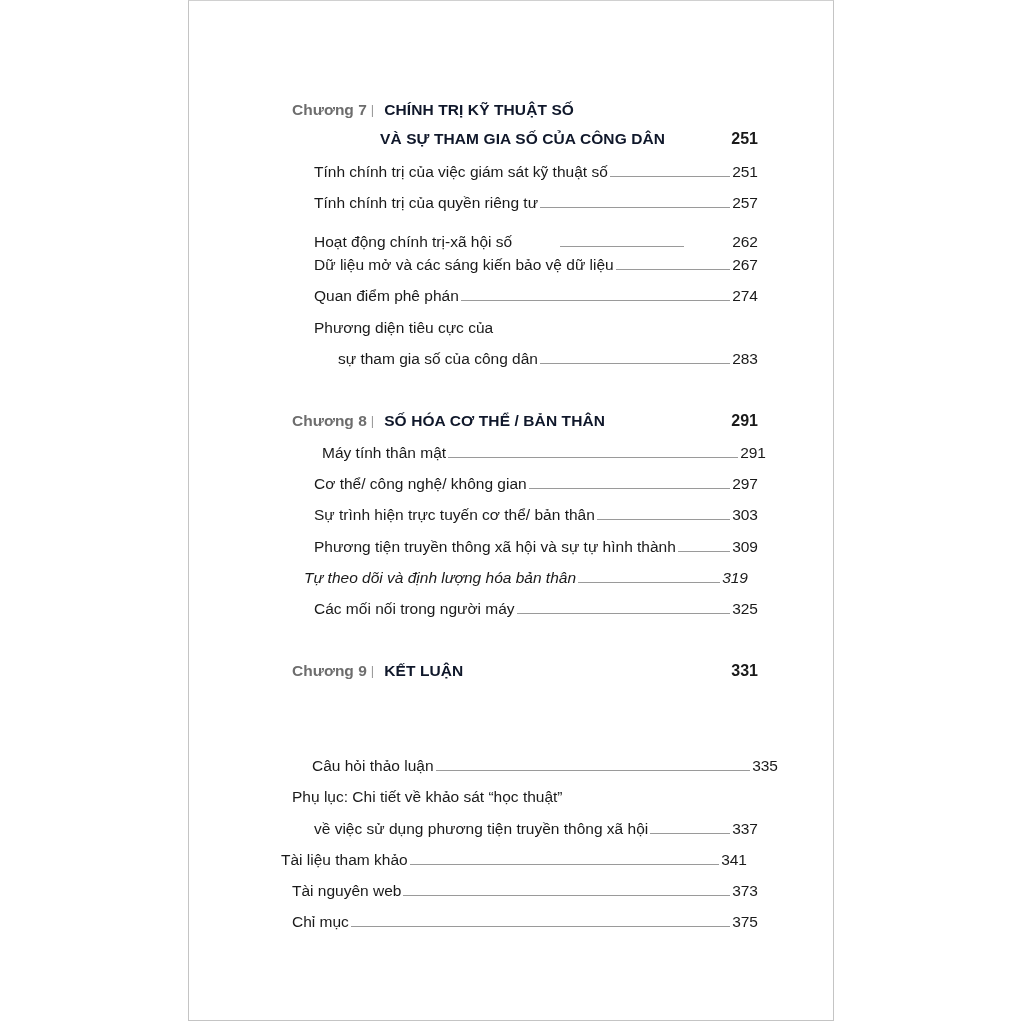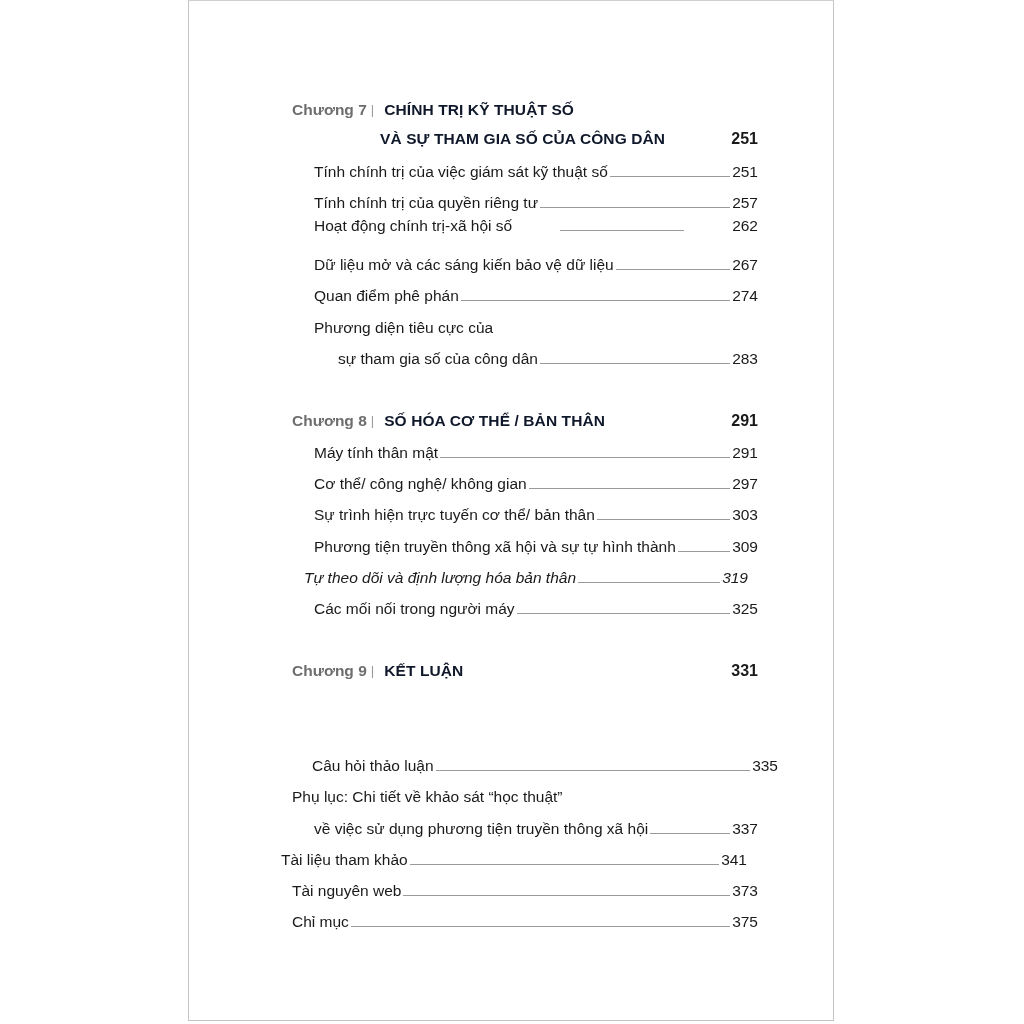--- a/index.html
+++ b/index.html
@@ -103,21 +103,21 @@
   <div class="row" style="left:314px; top:158px; width:444px;">
     <span class="label">Tính chính trị của việc giám sát kỹ thuật số</span>
     <span class="leader"></span>
     <span class="page-num">251</span>
   </div>
   <div class="row" style="left:314px; top:189px; width:444px;">
     <span class="label">Tính chính trị của quyền riêng tư</span>
     <span class="leader"></span>
     <span class="page-num">257</span>
   </div>
-  <div class="row" style="left:314px; top:212px; width:444px;gap:46px;">
+  <div class="row" style="left:314px; top:228px; width:444px;gap:46px;">
     <span class="label">Hoạt động chính trị-xã hội số</span>
     <span class="leader"></span>
     <span class="page-num">262</span>
   </div>
   <div class="row" style="left:314px; top:251px; width:444px;">
     <span class="label">Dữ liệu mở và các sáng kiến bảo vệ dữ liệu</span>
     <span class="leader"></span>
     <span class="page-num">267</span>
   </div>
   <div class="row" style="left:314px; top:282px; width:444px;">
@@ -135,21 +135,21 @@
   </div>
 
   <div class="row chapter" style="left:292px; top:407px; width:466px;">
     <span class="ch-prefix">Chương 8</span>
     <span class="ch-sep">|</span>
     <span class="ch-title">SỐ HÓA CƠ THỂ / BẢN THÂN</span>
     <span class="spacer"></span>
     <span class="page-num">291</span>
   </div>
 
-  <div class="row" style="left:314px; top:439px; width:444px;justify-content:center;">
+  <div class="row" style="left:322px; top:439px; width:444px;justify-content:center;">
     <span class="label">Máy tính thân mật</span>
     <span class="leader"></span>
     <span class="page-num">291</span>
   </div>
   <div class="row" style="left:314px; top:470px; width:444px;">
     <span class="label">Cơ thể/ công nghệ/ không gian</span>
     <span class="leader"></span>
     <span class="page-num">297</span>
   </div>
   <div class="row" style="left:314px; top:501px; width:444px;">

